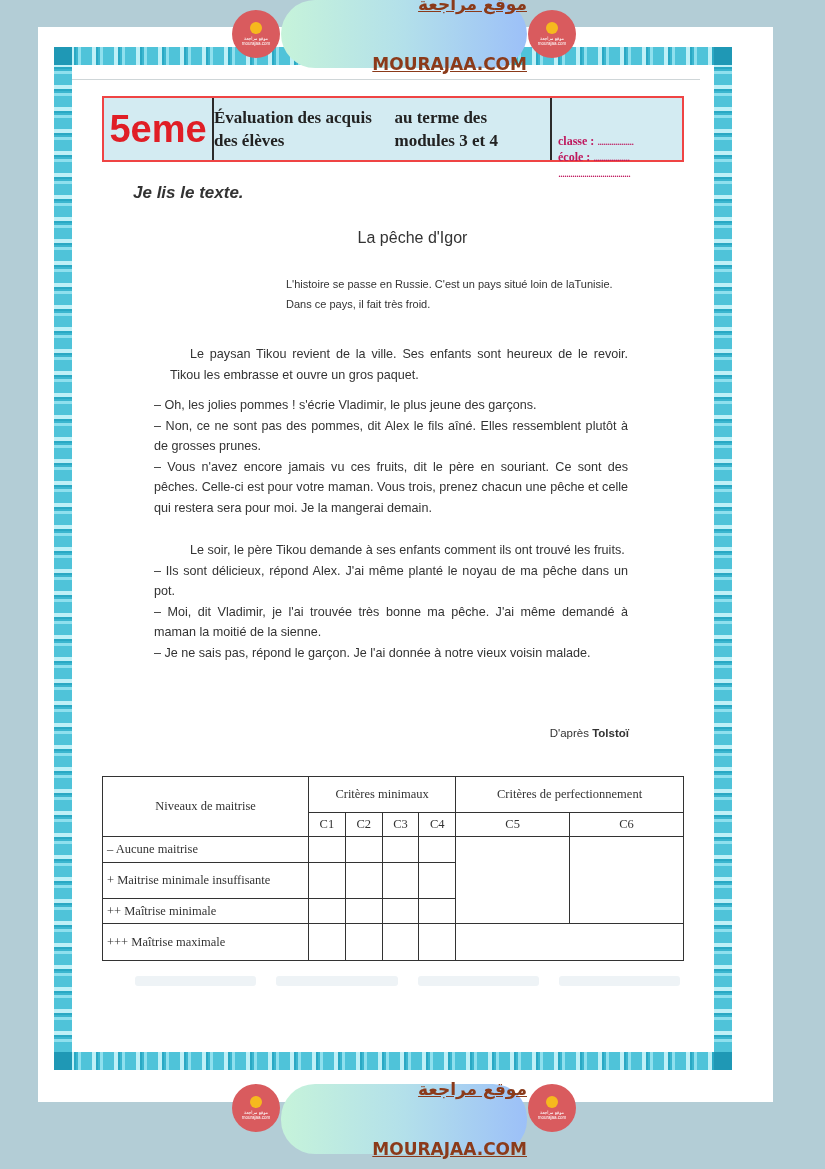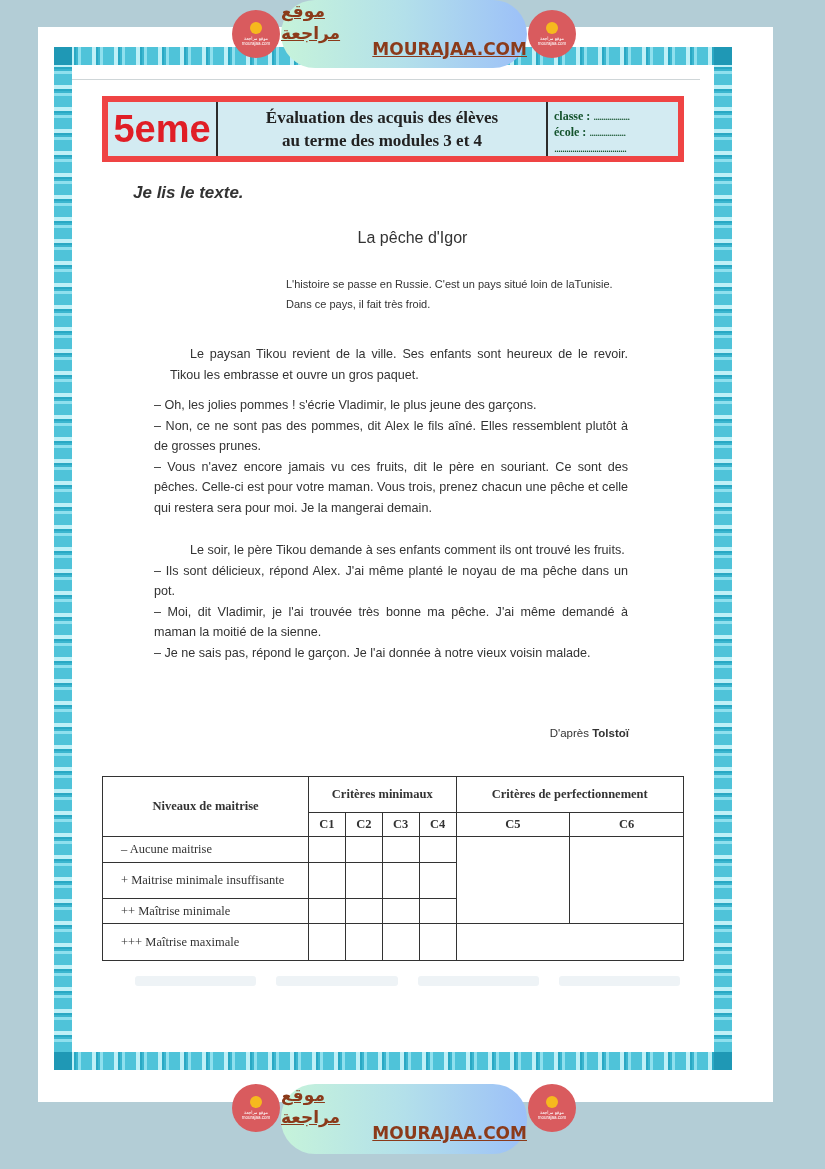--- a/index.html
+++ b/index.html
@@ -24,55 +24,55 @@
   }
   .band.top { left: 0; top: 0; width: 100%; height: 18px; }
   .band.bottom { left: 0; bottom: 0; width: 100%; height: 18px; }
   .band.left { left: 0; top: 0; width: 18px; height: 100%; }
   .band.right { right: 0; top: 0; width: 18px; height: 100%; }
   .corner { position: absolute; width: 18px; height: 18px; background: #1f98b5; }
   .inner-rule { position: absolute; left: 72px; top: 79px; width: 628px; height: 1px; background: #cfd6d8; }
 
   .header-box {
     position: absolute; left: 102px; top: 96px; width: 582px; height: 66px;
-    border: 6px solid #ef4444; box-sizing: border-box; display: flex; background: #d3ebf2;
+    border: 2px solid #ef4444; box-sizing: border-box; display: flex; background: #d3ebf2;
   }
   .grade { width: 108px; border-right: 2px solid #2b2b2b; display: flex; align-items: center; justify-content: center;
     color: #e01e26; font-weight: bold; font-size: 38px; font-family: "Liberation Sans", sans-serif; }
-  .title-cell { flex: 1; border-right: 2px solid #2b2b2b; display: flex; flex-direction: column; align-items: center; justify-content: center;
+  .title-cell { flex: 1; border-right: 2px solid #2b2b2b; display: flex; flex-direction: row; align-items: center; justify-content: center;
     font-family: "Liberation Serif", serif; font-weight: bold; font-size: 17px; color: #222; line-height: 23px; }
-  .info-cell { width: 120px; font-family: "Liberation Serif", serif; font-weight: bold; font-size: 12px; color: #14532d; padding: 6px 4px 0 6px; line-height: 16px; }
+  .info-cell { width: 120px; font-family: "Liberation Serif", serif; font-weight: bold; font-size: 12px; color: #be185d; padding: 6px 4px 0 6px; line-height: 16px; margin-top: 29px; }
   .dots { font-weight: normal; letter-spacing: -1px; }
 
   .section-title { position: absolute; left: 133px; top: 183px; font-family: Liberation Sans, sans-serif; font-style: italic; font-weight: bold; font-size: 17px; color: #333; }
   .story-title { position: absolute; left: 0; width: 825px; text-align: center; top: 229px; font-size: 16px; color: #333; }
   .intro { position: absolute; left: 286px; top: 274px; width: 345px; font-size: 11px; color: #333; line-height: 20px; }
   .story { position: absolute; left: 154px; width: 474px; font-size: 12.6px; color: #333; line-height: 20.5px; text-align: justify; }
   .story p { margin: 0; }
   .story .indent { text-indent: 20px; margin-left: 16px; }
   .s1 { top: 344px; }
   .s2 { top: 395px; }
   .s3 { top: 540px; }
   .source { position: absolute; right: 196px; top: 727px; font-size: 11.5px; color: #333; }
   .source b { font-weight: bold; }
 
   table.grid {
     position: absolute; left: 102px; top: 776px; width: 582px; height: 184px;
     border-collapse: collapse; font-family: "Liberation Serif", serif; color: #333; font-size: 12.5px;
   }
   table.grid td { border: 1.5px solid #333; padding: 0; }
-  table.grid .hd { font-weight: bold; text-align: center; }
-  table.grid .lvl { padding-left: 18px; }
+  table.grid .hd { font-weight: normal; text-align: center; }
+  table.grid .lvl { padding-left: 4px; }
   .faded { position: absolute; left: 135px; top: 976px; width: 545px; height: 10px; display: flex; gap: 20px; }
   .faded span { flex: 1; background: #eef3f6; border-radius: 3px; }
 
   .banner {
     position: absolute; left: 281px; width: 246px; height: 68px; border-radius: 34px;
     background: linear-gradient(90deg, #c6f3da 0%, #b3e0ea 50%, #9cc0f8 100%);
-    display: flex; flex-direction: row; align-items: flex-start; justify-content: center;
+    display: flex; flex-direction: column; align-items: flex-end; justify-content: center;
     color: #8b3a1a; font-weight: bold;
   }
   .banner .ar { font-family: "DejaVu Sans", sans-serif; font-size: 17px; text-decoration: underline; line-height: 22px; }
   .banner .en { font-family: "DejaVu Sans", sans-serif; font-size: 17px; text-decoration: underline; line-height: 22px; margin-top: 38px; }
   .badge {
     position: absolute; width: 48px; height: 48px; border-radius: 50%; background: #d95b5e;
     display: flex; flex-direction: column; align-items: center; justify-content: center;
   }
   .badge .dot { width: 12px; height: 12px; border-radius: 50%; background: #f6b91e; }
   .badge .txt { font-size: 4.5px; color: #fff; margin-top: 2px; line-height: 5px; text-align: center; }

